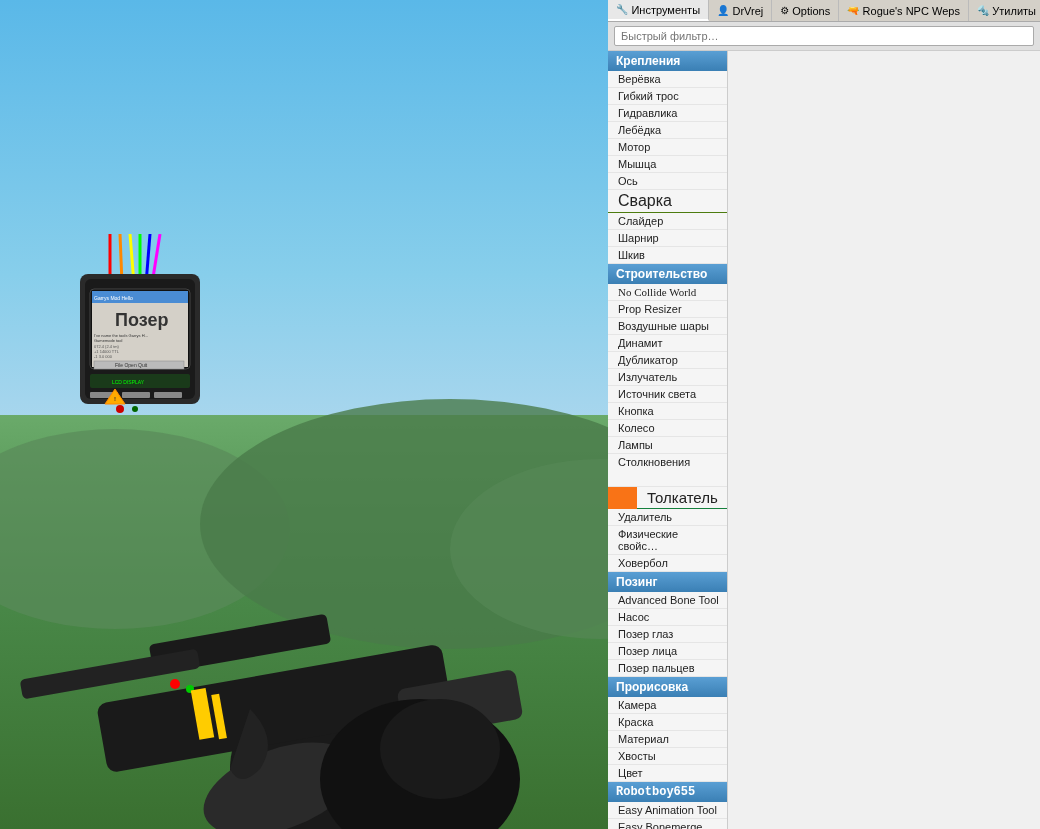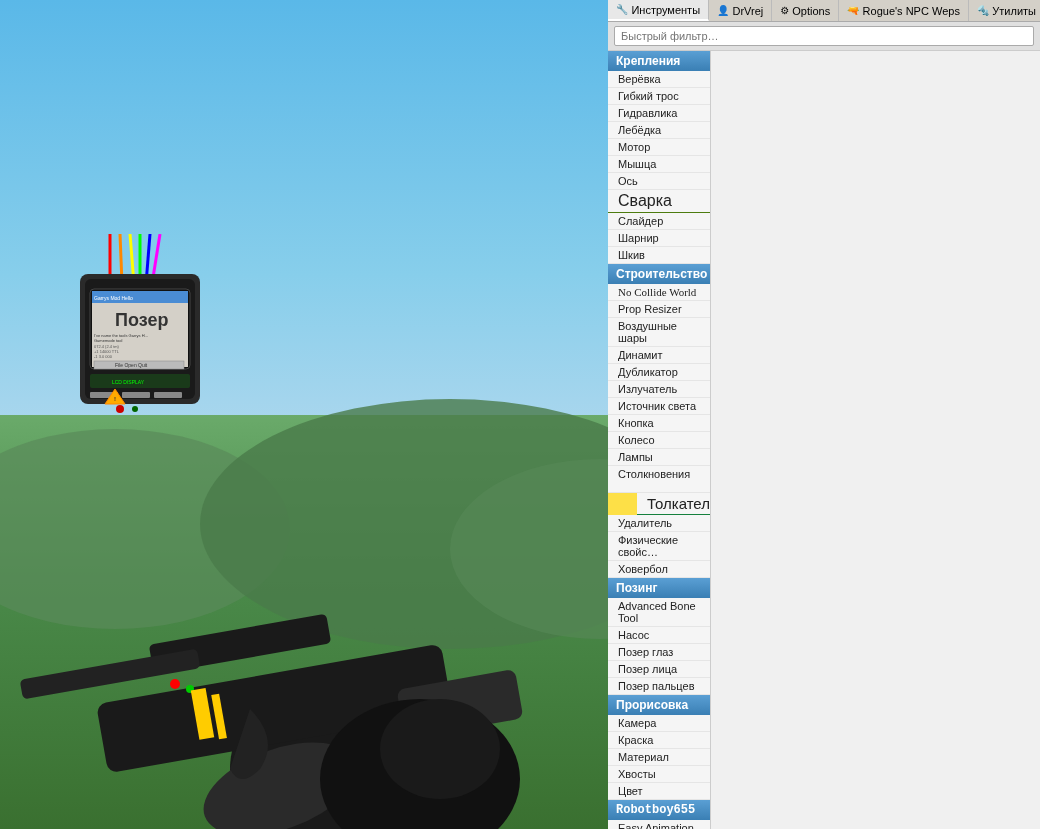--- a/index.html
+++ b/index.html
@@ -228,21 +228,21 @@
       <span>Утилиты</span>
     </div>
   </div>
 
   <div style="padding:4px 6px; background:#e0e0e0; border-bottom:1px solid #ccc; flex-shrink:0;">
     <input type="text" id="filter-input" style="width: 100%; padding: 3px 6px; font-size: 11px; border: 1px solid rgb(170, 170, 170); background: rgb(255, 255, 255); color: rgb(136, 136, 136);" placeholder="Быстрый фильтр…">
   </div>
 
   <div style="display:flex; flex:1; overflow:hidden;">
 
-    <div id="list-panel" style="width:103px; flex-shrink:0; overflow-y:scroll; background:#fde047; border-right:1px solid #ccc;">
+    <div id="list-panel" style="width:120px; flex-shrink:0; overflow-y:scroll; background:#f97316; border-right:1px solid #ccc;">
 
       <div style="background:linear-gradient(180deg,#5a9fd4,#3a7fb4); color:white; font-size:12px; font-weight:bold; padding:3px 8px; cursor:pointer; user-select:none;">
         <span>Крепления</span>
       </div>
       <div style="padding:2px 8px 2px 10px; font-size:11px; color:#222; cursor:pointer; border-bottom:1px solid #e5e5e5; background:#f5f5f5;">
         <span>Верёвка</span>
       </div>
       <div style="padding:2px 8px 2px 10px; font-size:11px; color:#222; cursor:pointer; border-bottom:1px solid #e5e5e5; background:#f5f5f5;">
         <span>Гибкий трос</span>
       </div>
@@ -300,21 +300,21 @@
       </div>
       <div style="padding:2px 8px 2px 10px; font-size:11px; color:#222; cursor:pointer; border-bottom:1px solid #e5e5e5; background:#f5f5f5;">
         <span>Кнопка</span>
       </div>
       <div style="padding:2px 8px 2px 10px; font-size:11px; color:#222; cursor:pointer; border-bottom:1px solid #e5e5e5; background:#f5f5f5;">
         <span>Колесо</span>
       </div>
       <div style="padding:2px 8px 2px 10px; font-size:11px; color:#222; cursor:pointer; border-bottom:1px solid #e5e5e5; background:#f5f5f5;">
         <span>Лампы</span>
       </div>
-      <div style="padding:2px 8px 12px 10px; font-size:11px; color:#222; cursor:pointer; border-bottom:1px solid #e5e5e5; background:#f5f5f5;">
+      <div style="padding:2px 8px 18px 10px; font-size:11px; color:#222; cursor:pointer; border-bottom:1px solid #e5e5e5; background:#f5f5f5;">
         <span>Столкновения</span>
       </div>
       <div style="padding:2px 8px 2px 10px; font-size:15px; color:#222; cursor:pointer; border-bottom:1px solid #15803d; background:#f5f5f5;margin-left:29px;">
         <span>Толкатель</span>
       </div>
       <div style="padding:2px 8px 2px 10px; font-size:11px; color:#222; cursor:pointer; border-bottom:1px solid #e5e5e5; background:#f5f5f5;">
         <span>Удалитель</span>
       </div>
       <div style="padding:2px 8px 2px 10px; font-size:11px; color:#222; cursor:pointer; border-bottom:1px solid #e5e5e5; background:#f5f5f5;">
         <span>Физические свойс…</span>

